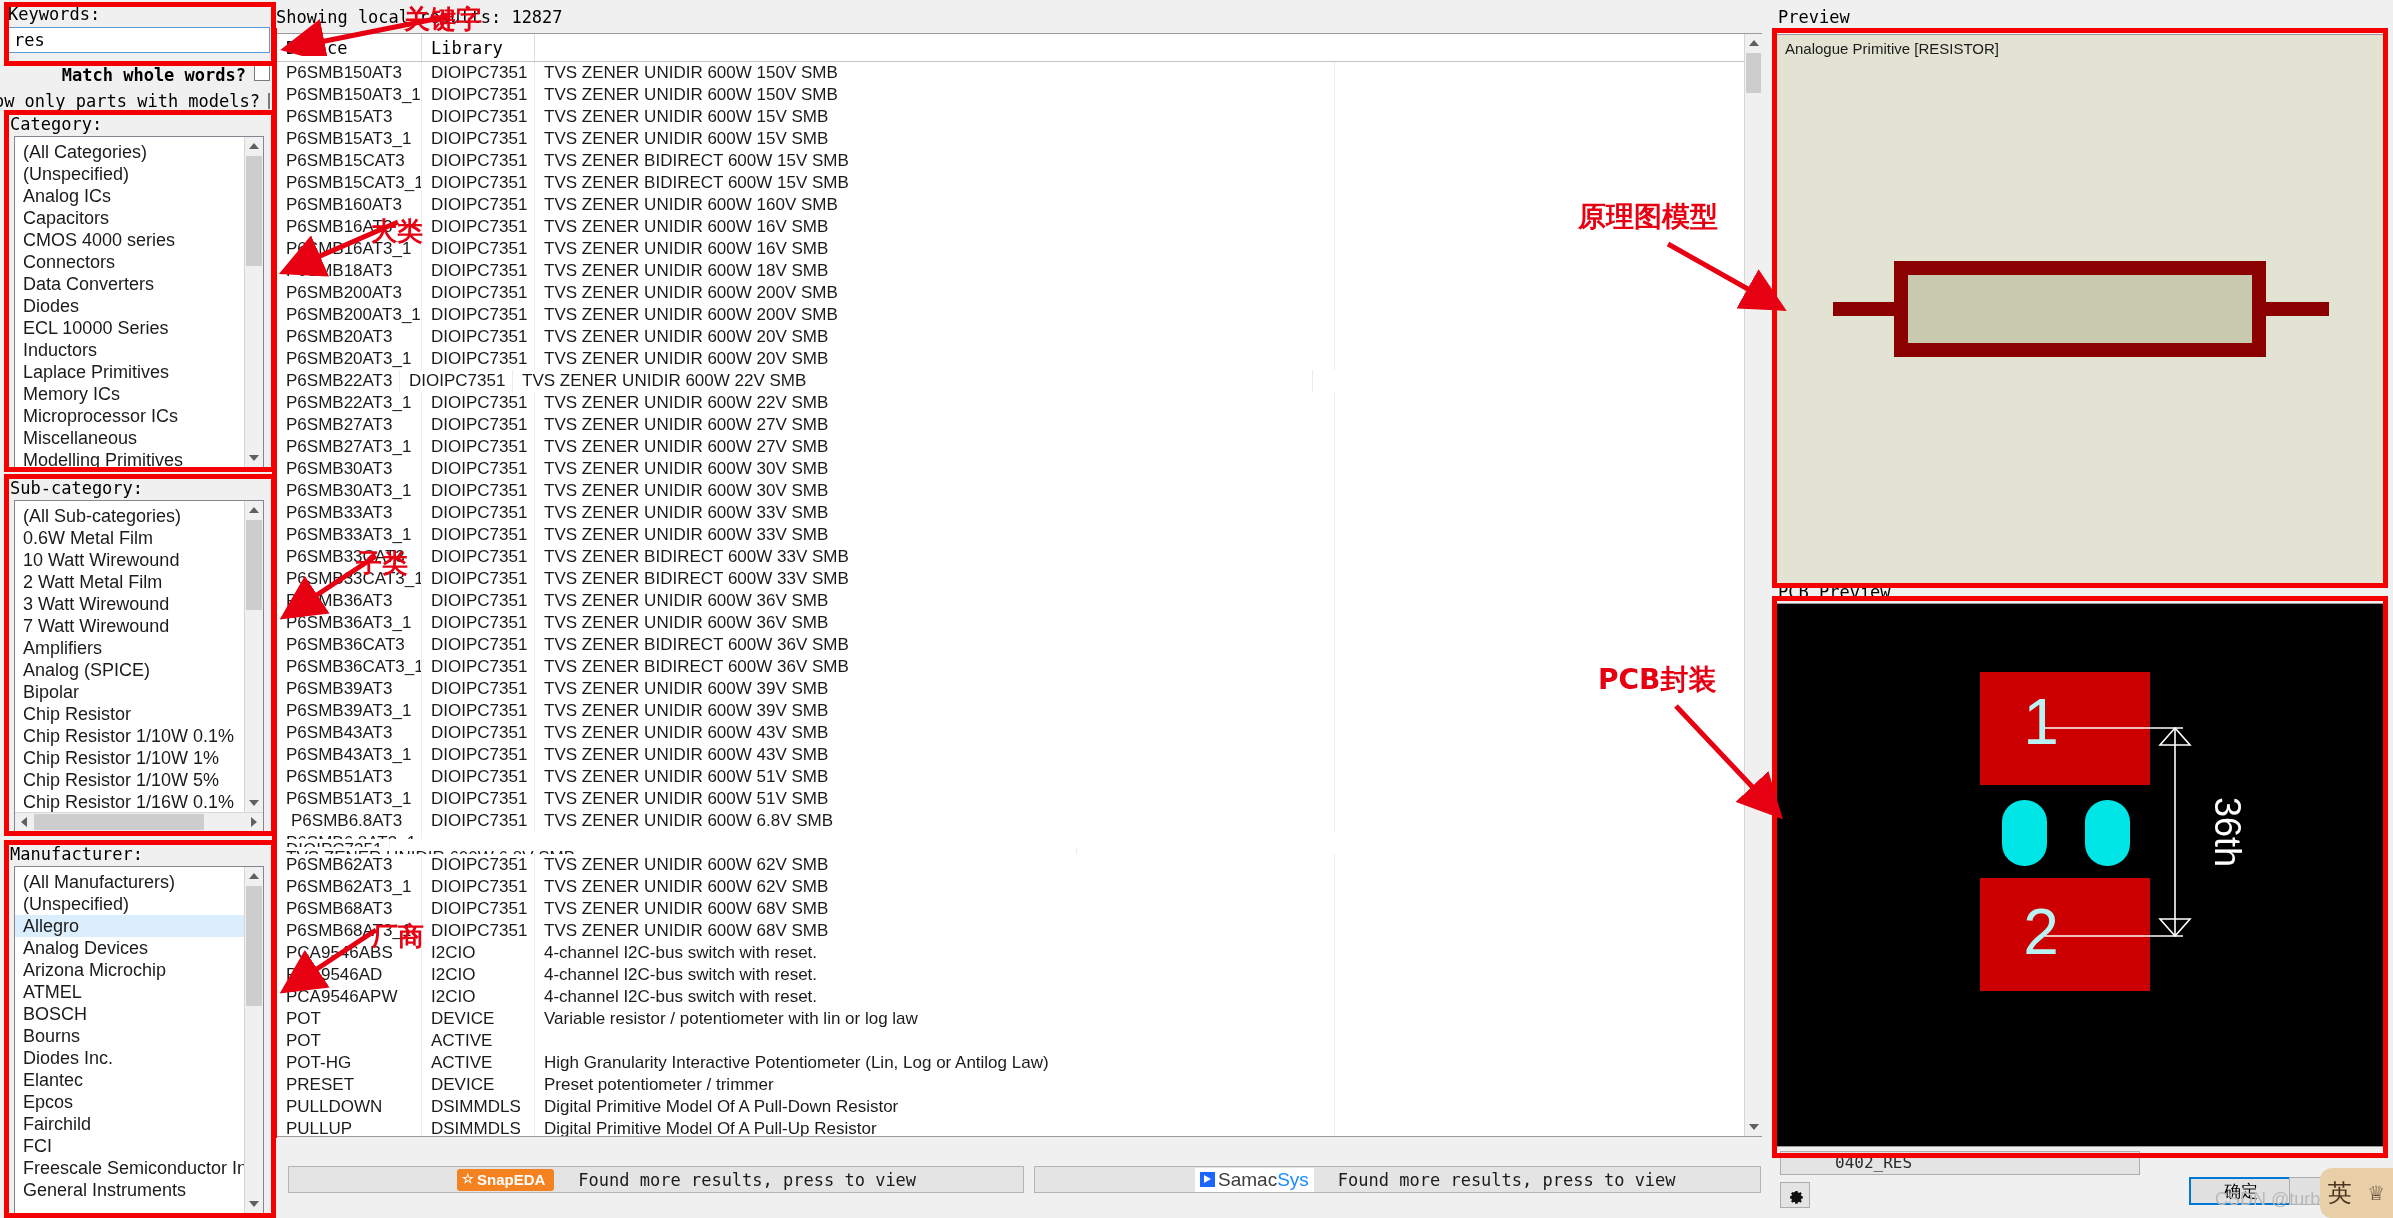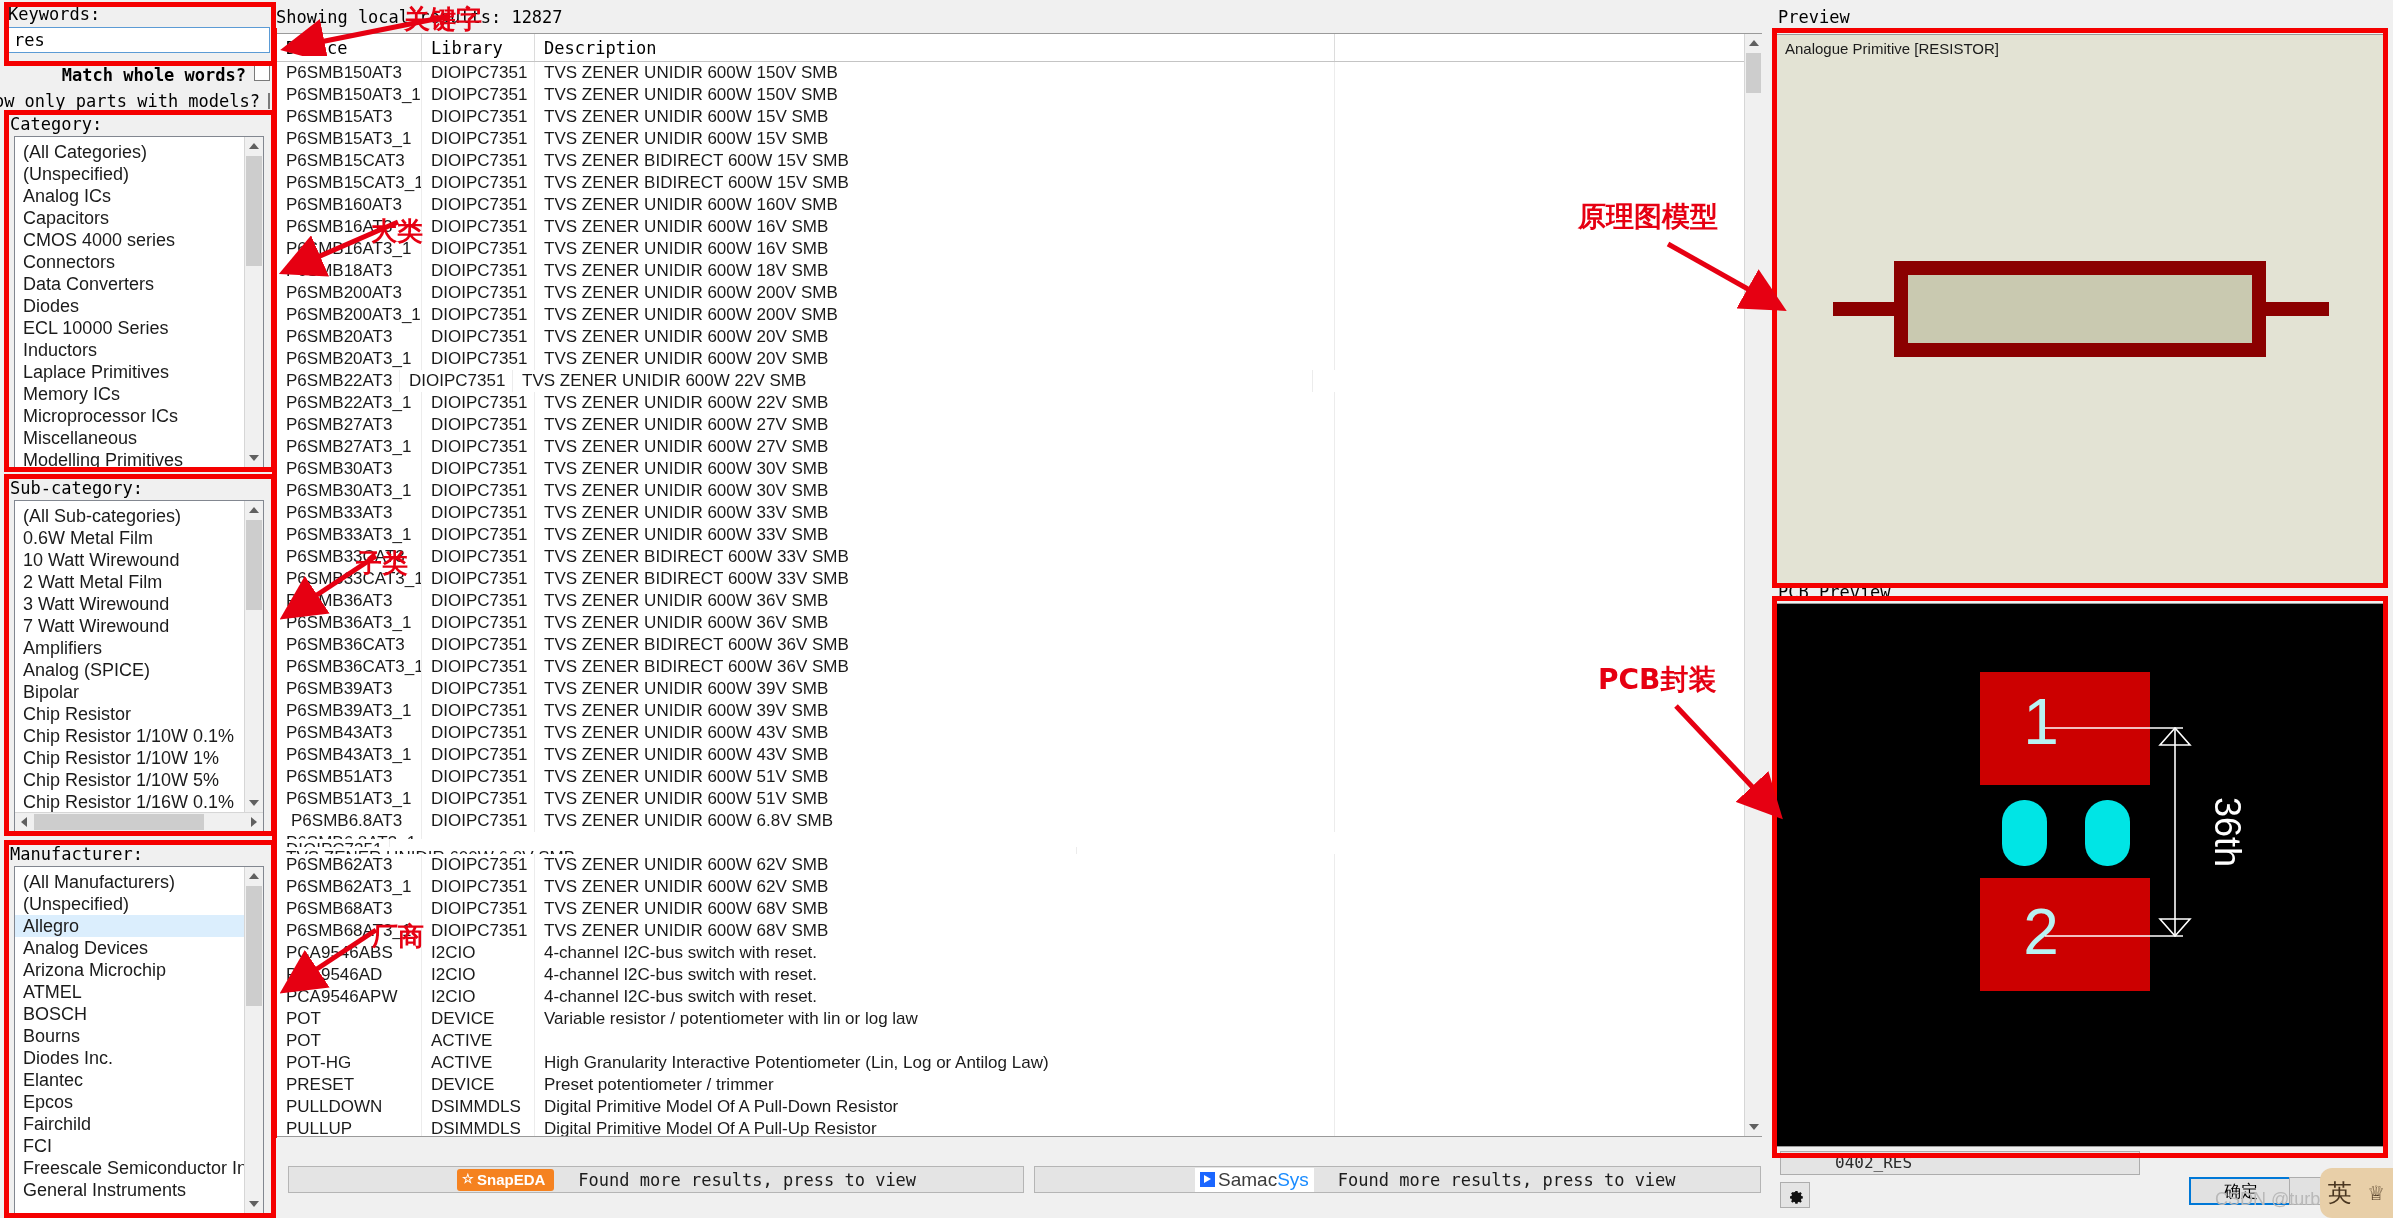--- a/index.html
+++ b/index.html
@@ -178,21 +178,20 @@
   </div>
 </div>
 
 <div class="grouplabel" style="position:absolute;left:276px;top:7px;">Showing local results: 12827</div>
 
 <div style="position:absolute;left:276px;top:33px;width:1486px;height:1104px;background:#fff;border:1px solid #9a9a9a;box-sizing:border-box;overflow:hidden;">
 
   <div style="height:27px;border-bottom:1px solid #c4c4c4;display:flex;background:#fff;">
     <div class="mono" style="width:145px;font-size:17px;padding:4px 0 0 9px;box-sizing:border-box;border-right:1px solid #dcdcdc;">Device</div>
     <div class="mono" style="width:113px;font-size:17px;padding:4px 0 0 9px;box-sizing:border-box;border-right:1px solid #dcdcdc;">Library</div>
-    <div class="mono" style="width:800px;font-size:17px;padding:4px 0 0 9px;box-sizing:border-box;border-right:1px solid #dcdcdc;">Description</div>
   </div>
   <div id="results-rows">
       <div style="display: flex; height: 22px; line-height: 22px;">
         <div style="width: 145px; font-size: 17px; color: rgb(27, 27, 27); padding-left: 9px; box-sizing: border-box; white-space: nowrap; overflow: hidden; border-right: 1px solid rgb(236, 236, 236);">P6SMB150AT3</div>
         <div style="width: 113px; font-size: 17px; color: rgb(27, 27, 27); padding-left: 9px; box-sizing: border-box; white-space: nowrap; overflow: hidden; border-right: 1px solid rgb(236, 236, 236);">DIOIPC7351</div>
         <div style="width: 800px; font-size: 17px; color: rgb(27, 27, 27); padding-left: 9px; box-sizing: border-box; white-space: nowrap; overflow: hidden; border-right: 1px solid rgb(236, 236, 236);">TVS ZENER UNIDIR 600W 150V SMB</div>
       </div>
       <div style="display: flex; height: 22px; line-height: 22px;">
         <div style="width: 145px; font-size: 17px; color: rgb(27, 27, 27); padding-left: 9px; box-sizing: border-box; white-space: nowrap; overflow: hidden; border-right: 1px solid rgb(236, 236, 236);">P6SMB150AT3_1</div>
         <div style="width: 113px; font-size: 17px; color: rgb(27, 27, 27); padding-left: 9px; box-sizing: border-box; white-space: nowrap; overflow: hidden; border-right: 1px solid rgb(236, 236, 236);">DIOIPC7351</div>

